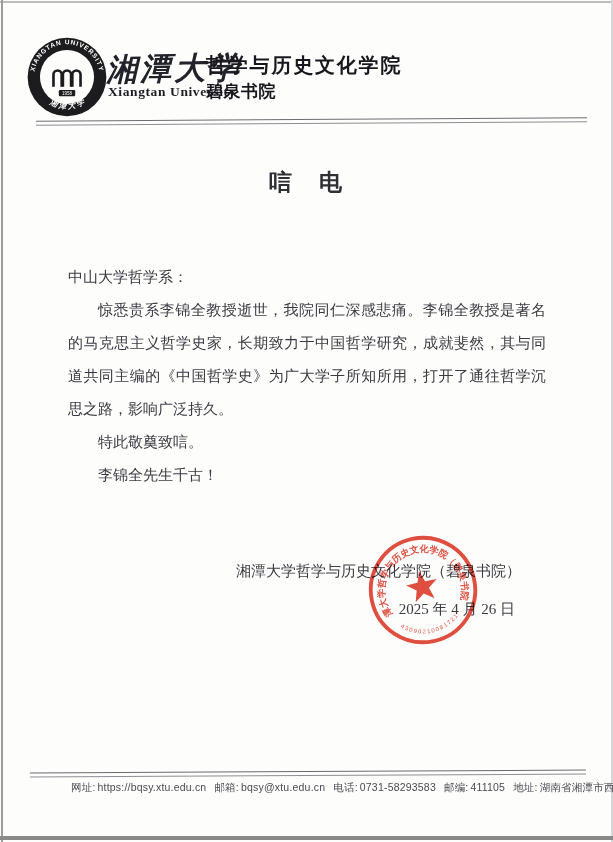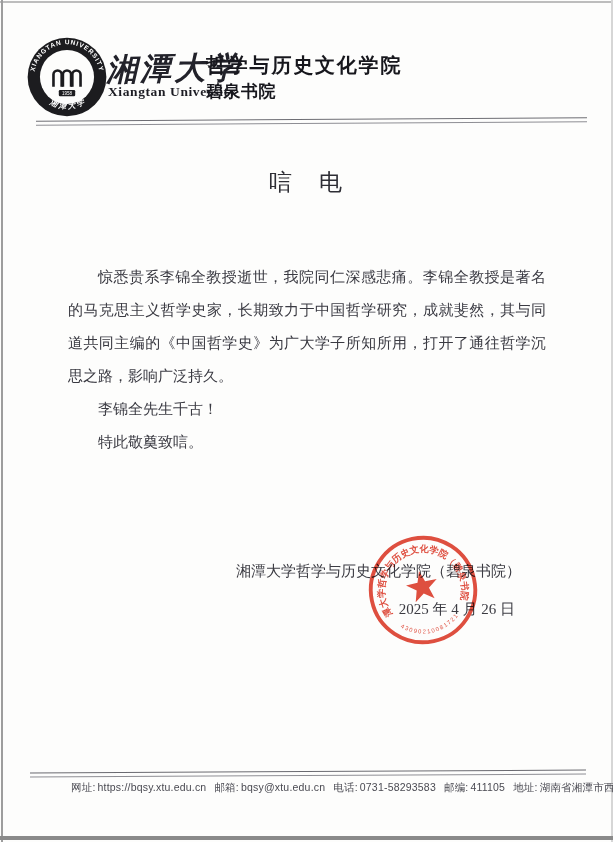--- a/index.html
+++ b/index.html
@@ -21,21 +21,21 @@
             font-size:13.5px;font-weight:bold;letter-spacing:0.6px;color:#1d1d24;white-space:nowrap;}
   .college{position:absolute;left:206px;top:52px;color:#17171d;}
   .college-l1{font-size:20px;font-weight:bold;letter-spacing:1.8px;white-space:nowrap;}
   .college-l2{font-size:17px;font-weight:bold;letter-spacing:0.5px;margin-top:1px;white-space:nowrap;}
   .header-rule{position:absolute;left:36px;top:119px;width:551px;height:3px;
                border-top:1.4px solid #6e6e74;border-bottom:1px solid #8e8e94;
                transform:rotate(-0.35deg);}
 
   
   .doc-title{position:absolute;left:0;top:167px;width:100%;text-align:center;
-             font-family:"Liberation Serif",serif;font-size:23px;font-weight:400;
+             font-family:"Liberation Serif",serif;font-size:23px;font-weight:700;
              color:#2e2e35;letter-spacing:2px;}
 
   
   .letter-body{position:absolute;left:68px;top:261px;width:478px;
                font-family:"Liberation Serif",serif;font-size:15px;line-height:33px;
                color:#3a3a42;text-align:justify;}
   .letter-body p{margin:0;}
   .letter-body p.indent{text-indent:2em;}
 
   
@@ -98,23 +98,24 @@
   <div class="college">
     <div class="college-l1">哲学与历史文化学院</div>
     <div class="college-l2">碧泉书院</div>
   </div>
 
   <div class="header-rule"></div>
 
   <div class="doc-title">唁　电</div>
 
   <div class="letter-body">
+    <p>中山大学哲学系：</p>
     <p class="indent">惊悉贵系李锦全教授逝世，我院同仁深感悲痛。李锦全教授是著名的马克思主义哲学史家，长期致力于中国哲学研究，成就斐然，其与同道共同主编的《中国哲学史》为广大学子所知所用，打开了通往哲学沉思之路，影响广泛持久。</p>
+    <p class="indent">特此敬奠致唁。</p>
     <p class="indent">李锦全先生千古！</p>
-    <p class="indent">特此敬奠致唁。</p>
   </div>
 
   <div class="signature">
     <div>湘潭大学哲学与历史文化学院（碧泉书院）</div>
     <div class="date-line">2025 年 4 月 26 日</div>
   </div>
 
   <div class="seal">
     <svg viewBox="0 0 120 120" width="116" height="116">
       <defs>

